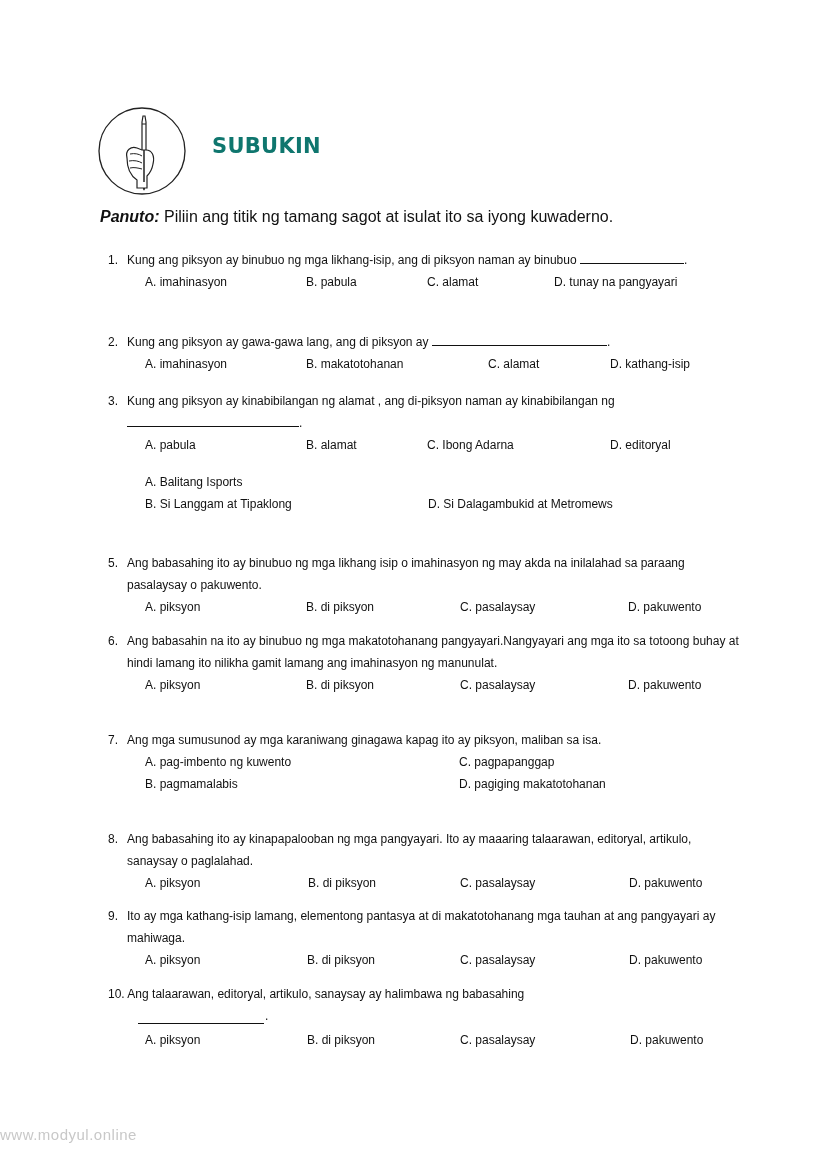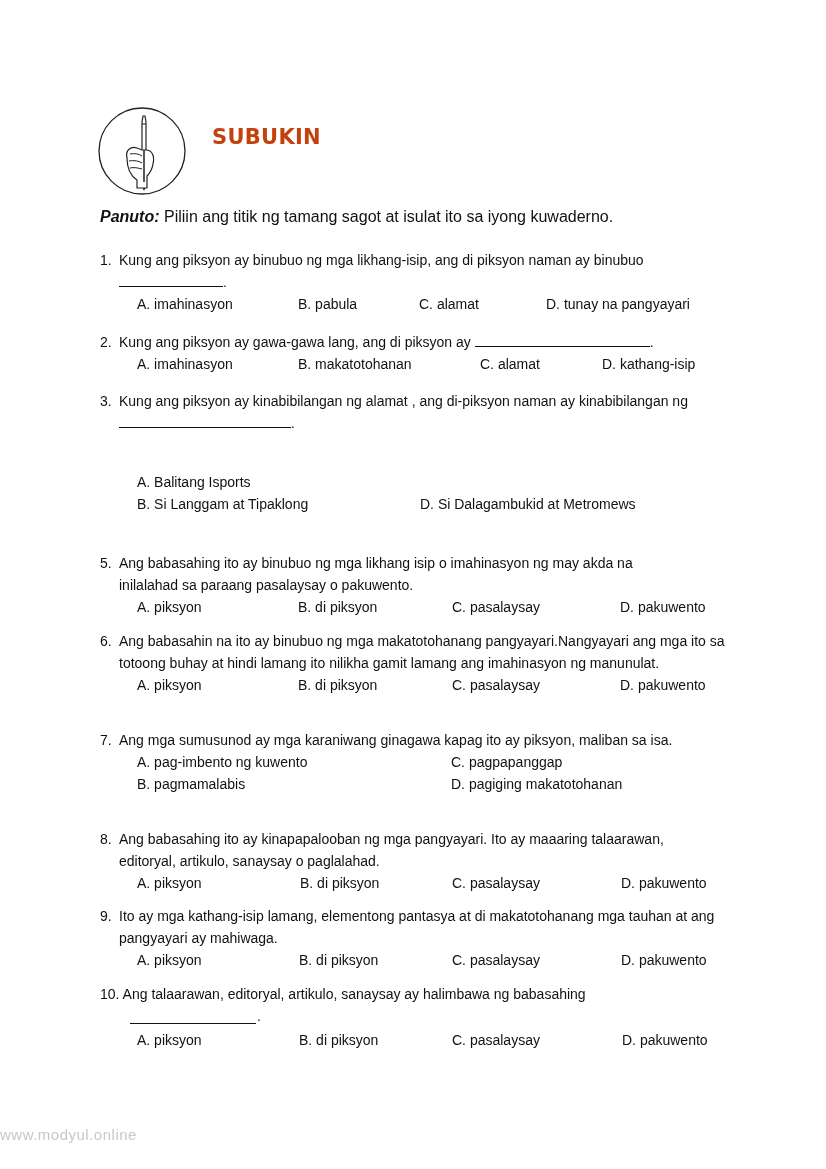--- a/index.html
+++ b/index.html
@@ -1,24 +1,24 @@
 <!DOCTYPE html>
 <html><head>
 <meta charset="utf-8">
 <style>
   html, body { margin: 0; padding: 0; background: #ffffff; }
   body { width: 826px; height: 1169px; position: relative; overflow: hidden;
          font-family: "Liberation Sans", sans-serif; color: #111; font-size: 16px; }
   .header { position: absolute; left: 97px; top: 106px; width: 400px; height: 92px; }
   .logo { position: absolute; left: 0; top: 0; width: 90px; height: 90px; }
-  .title { position: absolute; left: 115px; top: 19px; font-family: "DejaVu Sans", sans-serif;
-           font-weight: bold; font-size: 21px; letter-spacing: 0.3px; color: #c2410c; }
+  .title { position: absolute; left: 115px; top: 28px; font-family: "DejaVu Sans", sans-serif;
+           font-weight: bold; font-size: 21px; letter-spacing: 0.3px; color: #0f766e; }
   .directions { position: absolute; left: 100px; top: 208px; font-size: 16px; }
   .directions b { font-weight: bold; font-style: italic; }
-  .q { position: absolute; left: 100px; width: 640px; line-height: 22px; font-size: 14px; }
+  .q { position: absolute; left: 108px; width: 640px; line-height: 22px; font-size: 12px; }
   .q .stem { display: block; padding-left: 19px; text-indent: -19px; }
   .q .num { display: inline-block; width: 19px; text-indent: 0; }
   .q.ten .stem { padding-left: 0; text-indent: 0; }
   .opts { position: relative; height: 22px; }
   .opt { position: absolute; top: 0; white-space: nowrap; }
   .opts2 { position: relative; height: 44px; }
   .blank { display: inline-block; border-bottom: 1px solid #111; height: 14px; vertical-align: baseline; }
   .footer { position: absolute; left: 0; width: 826px; top: 1126px; text-align: left;
             font-size: 15px; color: #c8c8c8; letter-spacing: 0.5px; }
 </style>
@@ -54,20 +54,26 @@
   <div class="opts">
     <span class="opt" style="left:37px">A. imahinasyon</span>
     <span class="opt" style="left:198px">B. makatotohanan</span>
     <span class="opt" style="left:380px">C. alamat</span>
     <span class="opt" style="left:502px">D. kathang-isip</span>
   </div>
 </div>
 
 <div class="q" style="top:390px">
   <span class="stem"><span class="num">3.</span><span>Kung ang piksyon ay kinabibilangan ng alamat , ang di-piksyon naman ay kinabibilangan ng </span><span class="blank" style="width:172px"></span><span>.</span></span>
+  <div class="opts">
+    <span class="opt" style="left:37px">A. pabula</span>
+    <span class="opt" style="left:198px">B. alamat</span>
+    <span class="opt" style="left:319px">C. Ibong Adarna</span>
+    <span class="opt" style="left:502px">D. editoryal</span>
+  </div>
 </div>
 
 <div class="q" style="top:471px">
   <div class="opts2">
     <span class="opt" style="left:37px; top:0">A. Balitang Isports</span>
     <span class="opt" style="left:320px; top:22px">D. Si Dalagambukid at Metromews</span>
     <span class="opt" style="left:37px; top:22px">B. Si Langgam at Tipaklong</span>
   </div>
 </div>
 

